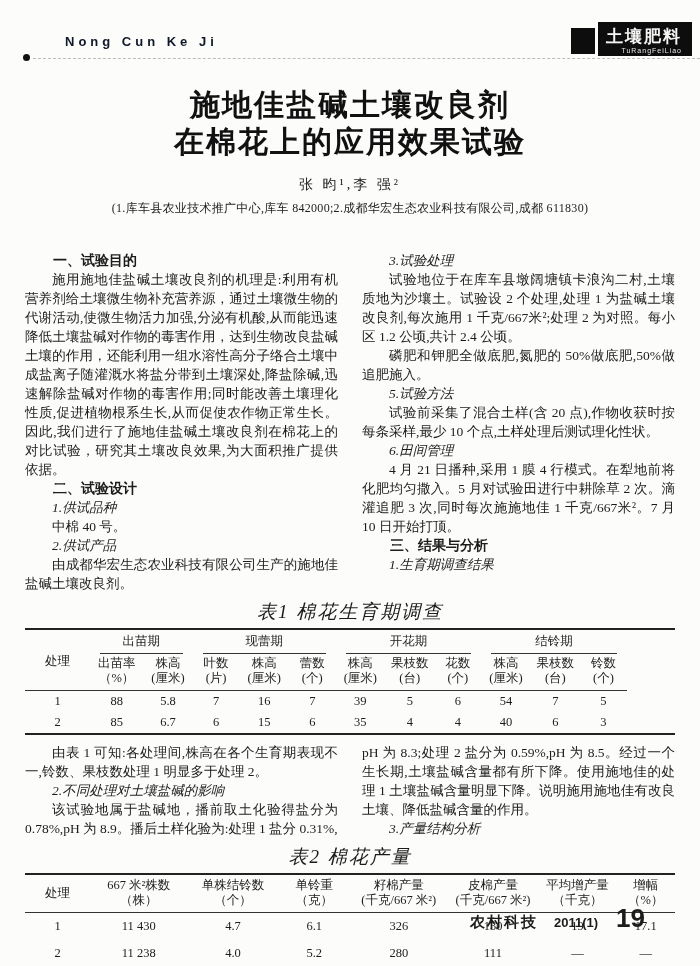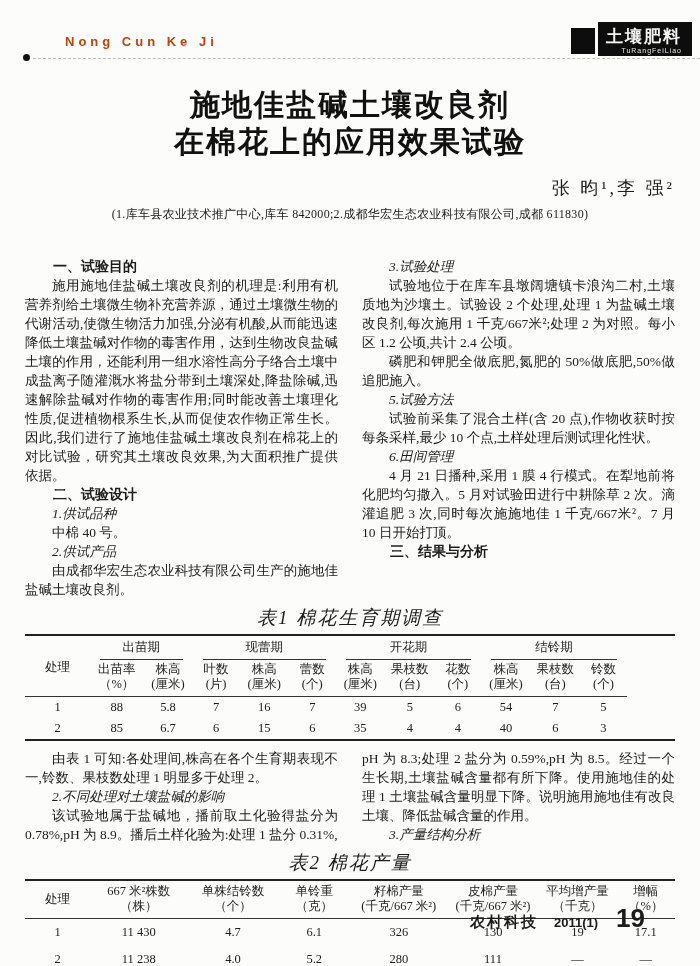--- a/index.html
+++ b/index.html
@@ -6,31 +6,31 @@
   html,body { background:#e8e8e6; }
   .page {
     position:relative; width:700px; height:966px; margin:0 auto;
     background:#fcfcfa; color:#1c1c1c; overflow:hidden;
     font-family:"Liberation Serif", serif; padding:0 25px;
   }
   
   .hdr { position:relative; height:40px; margin-top:22px; }
   .margin-dot { position:absolute; left:-2px; top:32px; width:7px; height:7px; background:#111; border-radius:50%; }
   .pinyin { position:absolute; left:40px; top:12px; font-family:"Liberation Sans", sans-serif;
-            font-size:13px; font-weight:bold; color:#c2410c; letter-spacing:4px; }
+            font-size:13px; font-weight:bold; color:#0f172a; letter-spacing:4px; }
   .dashline { position:absolute; left:8px; right:-25px; top:36px; border-top:1px dashed #bdbdb8; }
   .badge { position:absolute; right:-17px; top:0; display:flex; align-items:flex-start;justify-content:space-between; }
   .badge-square { width:24px; height:26px; background:#0d0d0d; margin-top:6px; margin-right:3px; }
   .badge-main { background:#0d0d0d; color:#f4f4f2; padding:3px 10px 2px 8px; }
   .badge-title { font-family:"Liberation Sans", sans-serif; font-weight:bold; font-size:17px; letter-spacing:2px; }
   .badge-sub { display:block; font-family:"Liberation Sans", sans-serif; font-size:7px; text-align:right; color:#e7e7e4; margin-top:-1px; letter-spacing:1px; }
   
   .title { margin-top:24px; text-align:center; font-family:"Liberation Sans", sans-serif;
            font-weight:900; font-size:30px; line-height:37px; letter-spacing:2px; color:#111; }
-  .authors { margin-top:16px; text-align:right; font-size:18px; letter-spacing:3px;font-family:Liberation Serif, serif; }
+  .authors { margin-top:16px; text-align:center; font-size:14px; letter-spacing:3px;font-family:Liberation Serif, serif; }
   .affiliation { margin-top:6px; text-align:center; font-size:12px; letter-spacing:0.3px; }
   
   .cols { display:flex; justify-content:space-between; margin-top:34px; }
   .col { width:313px; font-size:13.5px; line-height:19px; text-align:justify; }
   .col p { text-indent:2em; }
   .sec { font-family:"Liberation Sans", sans-serif; font-weight:bold; font-size:14px; text-indent:2em; line-height:19px; }
   .sub { font-style:italic; text-indent:2em; line-height:19px; font-size:13.5px; }
   
   .tbl-block { margin-top:6px; }
   .tbl-title { text-align:center; font-size:19px; font-style:italic; letter-spacing:2px; margin-bottom:3px; }
@@ -88,20 +88,21 @@
     </div>
     <div class="col">
       <div class="sub">3.试验处理</div>
       <p>试验地位于在库车县墩阔塘镇卡浪沟二村,土壤质地为沙壤土。试验设 2 个处理,处理 1 为盐碱土壤改良剂,每次施用 1 千克/667米²;处理 2 为对照。每小区 1.2 公顷,共计 2.4 公顷。</p>
       <p>磷肥和钾肥全做底肥,氮肥的 50%做底肥,50%做追肥施入。</p>
       <div class="sub">5.试验方法</div>
       <p>试验前采集了混合土样(含 20 点),作物收获时按每条采样,最少 10 个点,土样处理后测试理化性状。</p>
       <div class="sub">6.田间管理</div>
       <p>4 月 21 日播种,采用 1 膜 4 行模式。在犁地前将化肥均匀撒入。5 月对试验田进行中耕除草 2 次。滴灌追肥 3 次,同时每次施施地佳 1 千克/667米²。7 月 10 日开始打顶。</p>
       <div class="sec">三、结果与分析</div>
+      <div class="sub">1.生育期调查结果</div>
     </div>
   </div>
 
   <div class="tbl-block">
     <div class="tbl-title">表1  棉花生育期调查</div>
     <table class="t1">
       <colgroup>
         <col style="width:10%">
           <col style="width:8.2%">
           <col style="width:7.6%">

